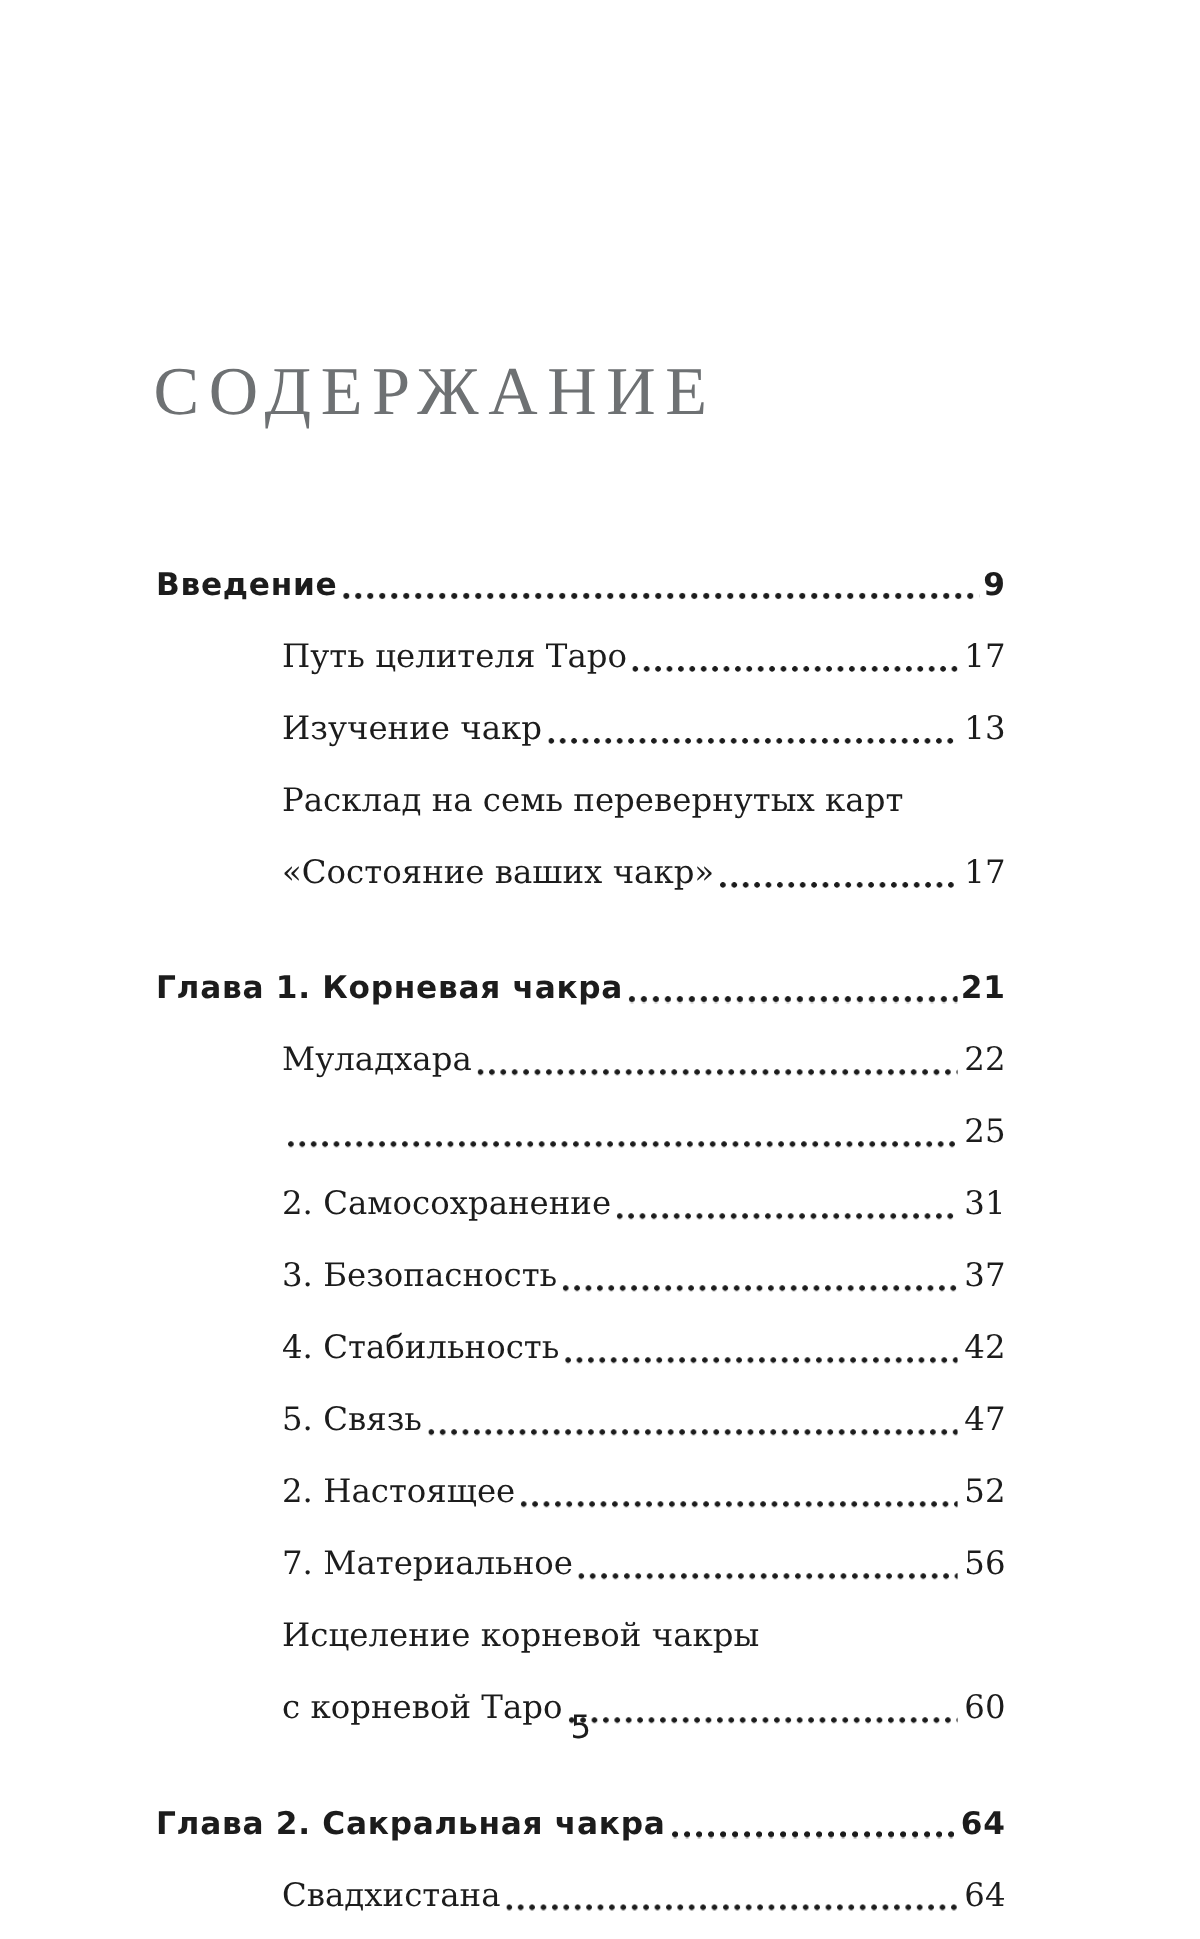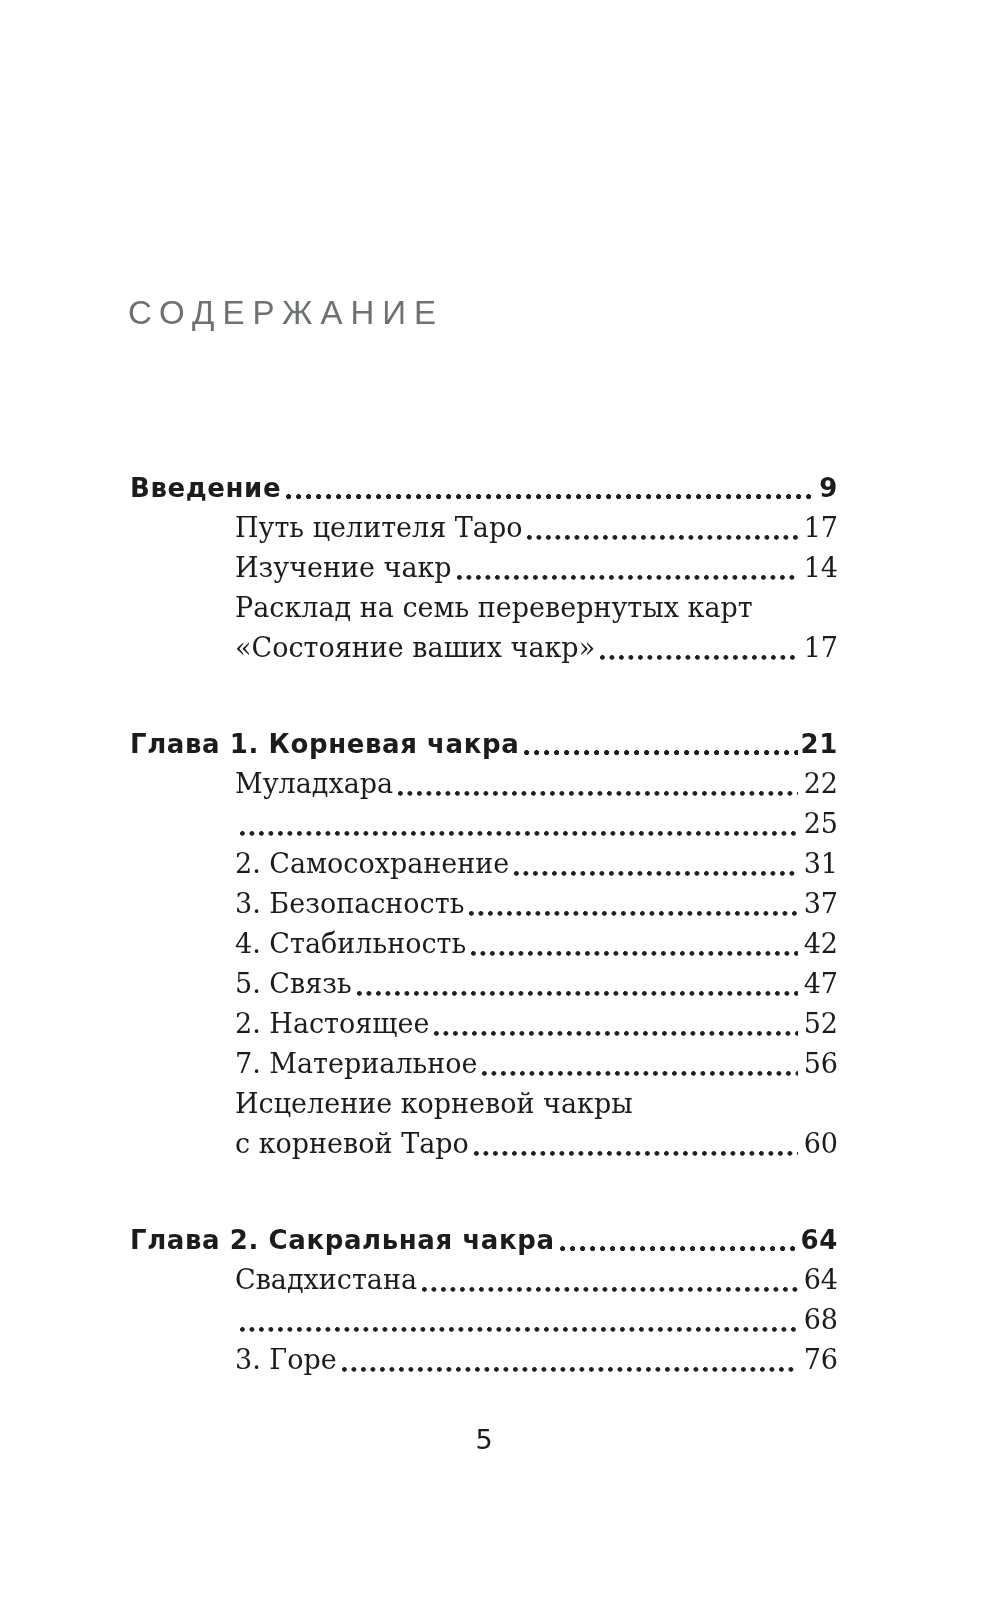--- a/index.html
+++ b/index.html
@@ -12,22 +12,22 @@
     width: 1000px;
     height: 1616px;
     background: #ffffff;
     color: #1c1c1c;
     overflow: hidden;
   }
   .title {
     position: absolute;
     left: 128px;
     top: 294px;
-    font-family: Liberation Sans, sans-serif;
-    font-size: 33px;
+    font-family: Liberation Serif, serif;
+    font-size: 57px;
     font-weight: normal;
     letter-spacing: 8px;
     color: #6e7173;
     white-space: nowrap;
   }
   .toc {
     position: absolute;
     left: 130px;
     right: 162px;
     top: 468px;
@@ -45,21 +45,21 @@
     font-family: "DejaVu Sans", "Liberation Sans", sans-serif;
     font-weight: bold;
     font-size: 26px;
     letter-spacing: 0.6px;
   }
   .entry.item .label,
   .entry.item .pagenum {
     font-family: "DejaVu Serif", "Liberation Serif", serif;
     font-size: 27px;
   }
-  .entry.item .row { padding-left: 105px; }
+  .entry.item .row { padding-left: 105px; margin-top: 20px; }
   .leader {
     flex: 1;
     height: 40px;
     margin: 0 6px 0 5px;
     background-image: radial-gradient(circle at 2.4px 2.4px, #1c1c1c 2px, rgba(0,0,0,0) 2.6px);
     background-size: 9.5px 5px;
     background-repeat: repeat-x;
     background-position: 0 calc(100% - 8px);
     min-width: 20px;
   }
@@ -98,21 +98,21 @@
         <div class="row">
           <span class="label">Путь целителя Таро</span>
           <span class="leader"></span>
           <span class="pagenum">17</span>
         </div>
       </div>
       <div class="entry item">
         <div class="row">
           <span class="label">Изучение чакр</span>
           <span class="leader"></span>
-          <span class="pagenum">14</span>
+          <span class="pagenum">13</span>
         </div>
       </div>
       <div class="entry item">
         <div class="row">
           <span class="label">Расклад на семь перевернутых карт</span>
         </div>
         <div class="row">
           <span class="label">«Состояние ваших чакр»</span>
           <span class="leader"></span>
           <span class="pagenum">17</span>

